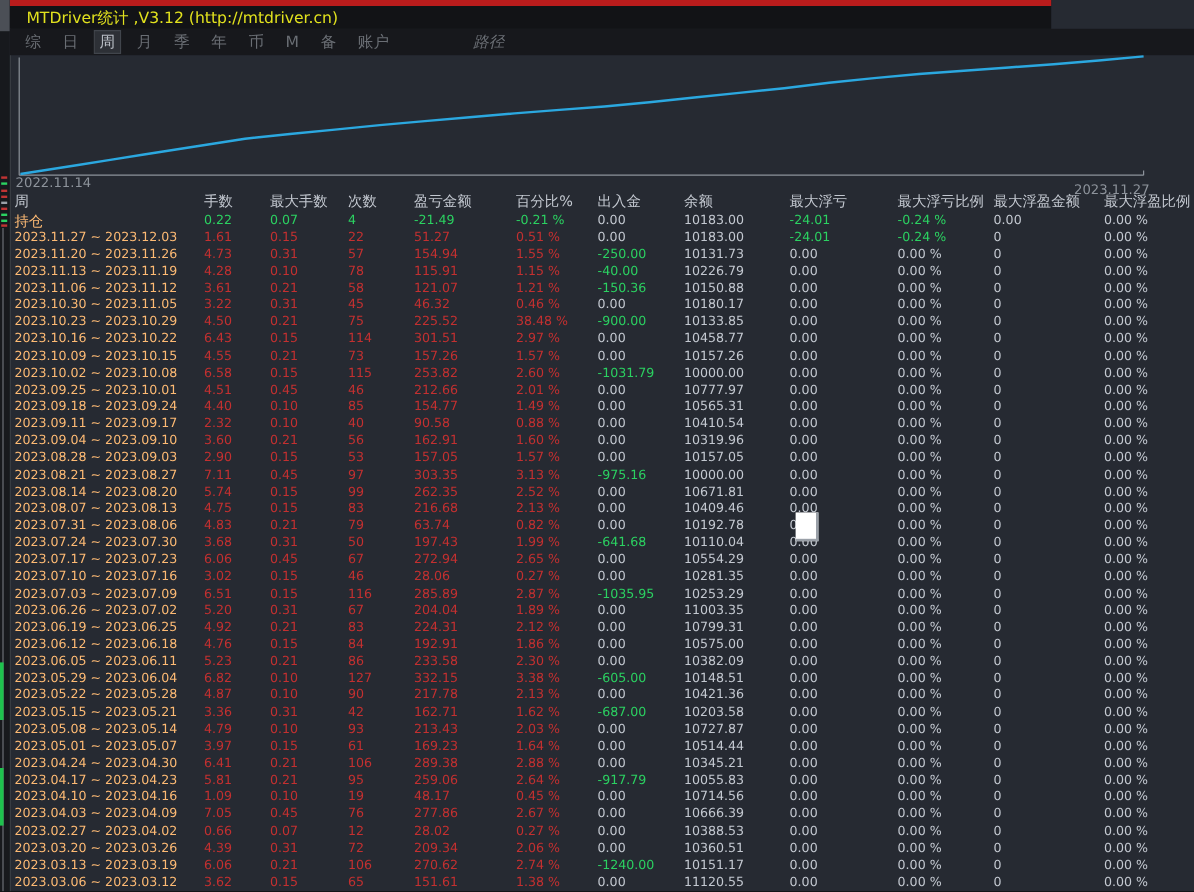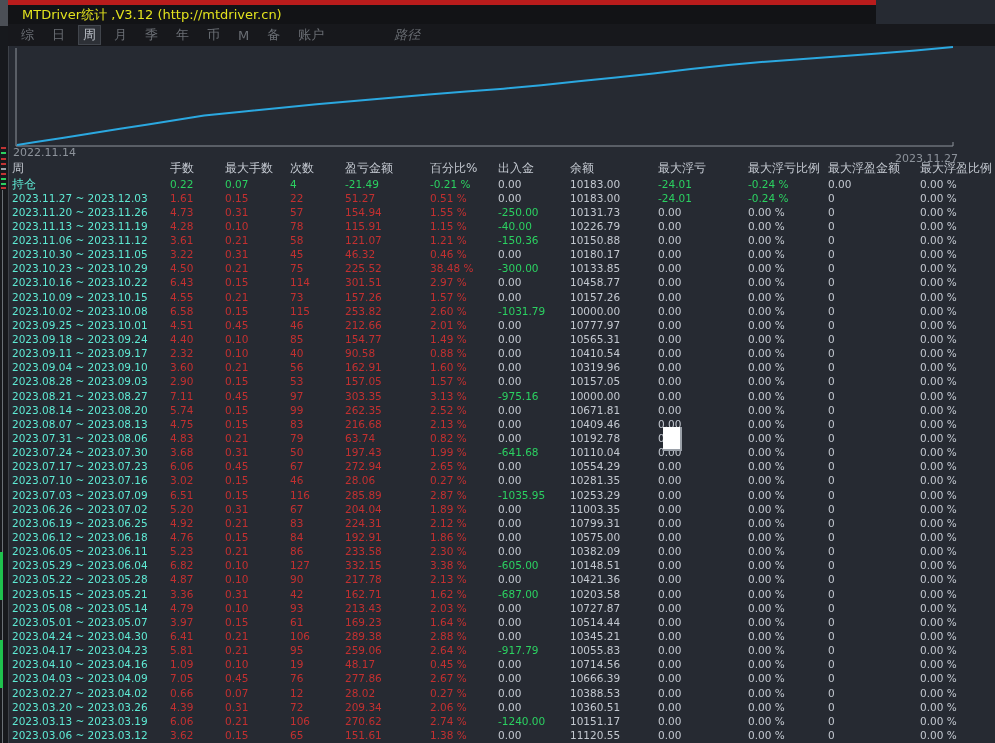--- a/index.html
+++ b/index.html
@@ -28,21 +28,21 @@
   #lbl-end{left:895px;top:152px;width:60px;}
   
   .trow{display:grid;grid-template-columns:170px 55px 65px 55px 85px 68px 72px 88px 90px 80px 92px auto;
     width:995px;box-sizing:border-box;}
   #thead{position:absolute;left:0;top:159px;height:18px;line-height:18px;}
   #thead .cell{color:#c3c8d0;font-size:12px;}
   #posrow{position:absolute;left:0;top:177px;height:14px;line-height:14px;}
   #rows{position:absolute;left:0;top:190.6px;display:flex;flex-direction:column;}
   #rows .trow{height:14.15px;line-height:14.15px;}
   .cell{font-size:10.5px;white-space:nowrap;overflow:hidden;}
-  .datec{padding-left:12px;color:#5eead4;}
+  .datec{padding-left:12px;color:#fdba74;}
   #posrow .datec{font-size:12px;}
   .red{color:#c33030;}
   .grn{color:#2bd161;}
   .pln{color:#c3c8d0;}
   
   .edge{position:absolute;left:0;top:0;width:8px;height:743px;background:#17191d;z-index:3;}
   .edge .blk{position:absolute;left:0;top:0;width:8px;height:26px;background:#4b4f56;}
   .edge .dash{position:absolute;left:1px;width:5px;height:2px;}
   .edge .vline{position:absolute;left:2px;top:190px;width:1px;height:553px;background:#6a7076;}
   .edge .gbar{position:absolute;left:0;width:3px;background:#1fc24e;}
@@ -203,21 +203,21 @@
         <span class="cell pln">0</span>
         <span class="cell pln">0.00 %</span>
       </div>
       <div class="trow">
         <span class="cell datec">2023.10.23 ~ 2023.10.29</span>
         <span class="cell red">4.50</span>
         <span class="cell red">0.21</span>
         <span class="cell red">75</span>
         <span class="cell red">225.52</span>
         <span class="cell red">38.48 %</span>
-        <span class="cell grn">-300.00</span>
+        <span class="cell grn">-900.00</span>
         <span class="cell pln">10133.85</span>
         <span class="cell pln">0.00</span>
         <span class="cell pln">0.00 %</span>
         <span class="cell pln">0</span>
         <span class="cell pln">0.00 %</span>
       </div>
       <div class="trow">
         <span class="cell datec">2023.10.16 ~ 2023.10.22</span>
         <span class="cell red">6.43</span>
         <span class="cell red">0.15</span>

